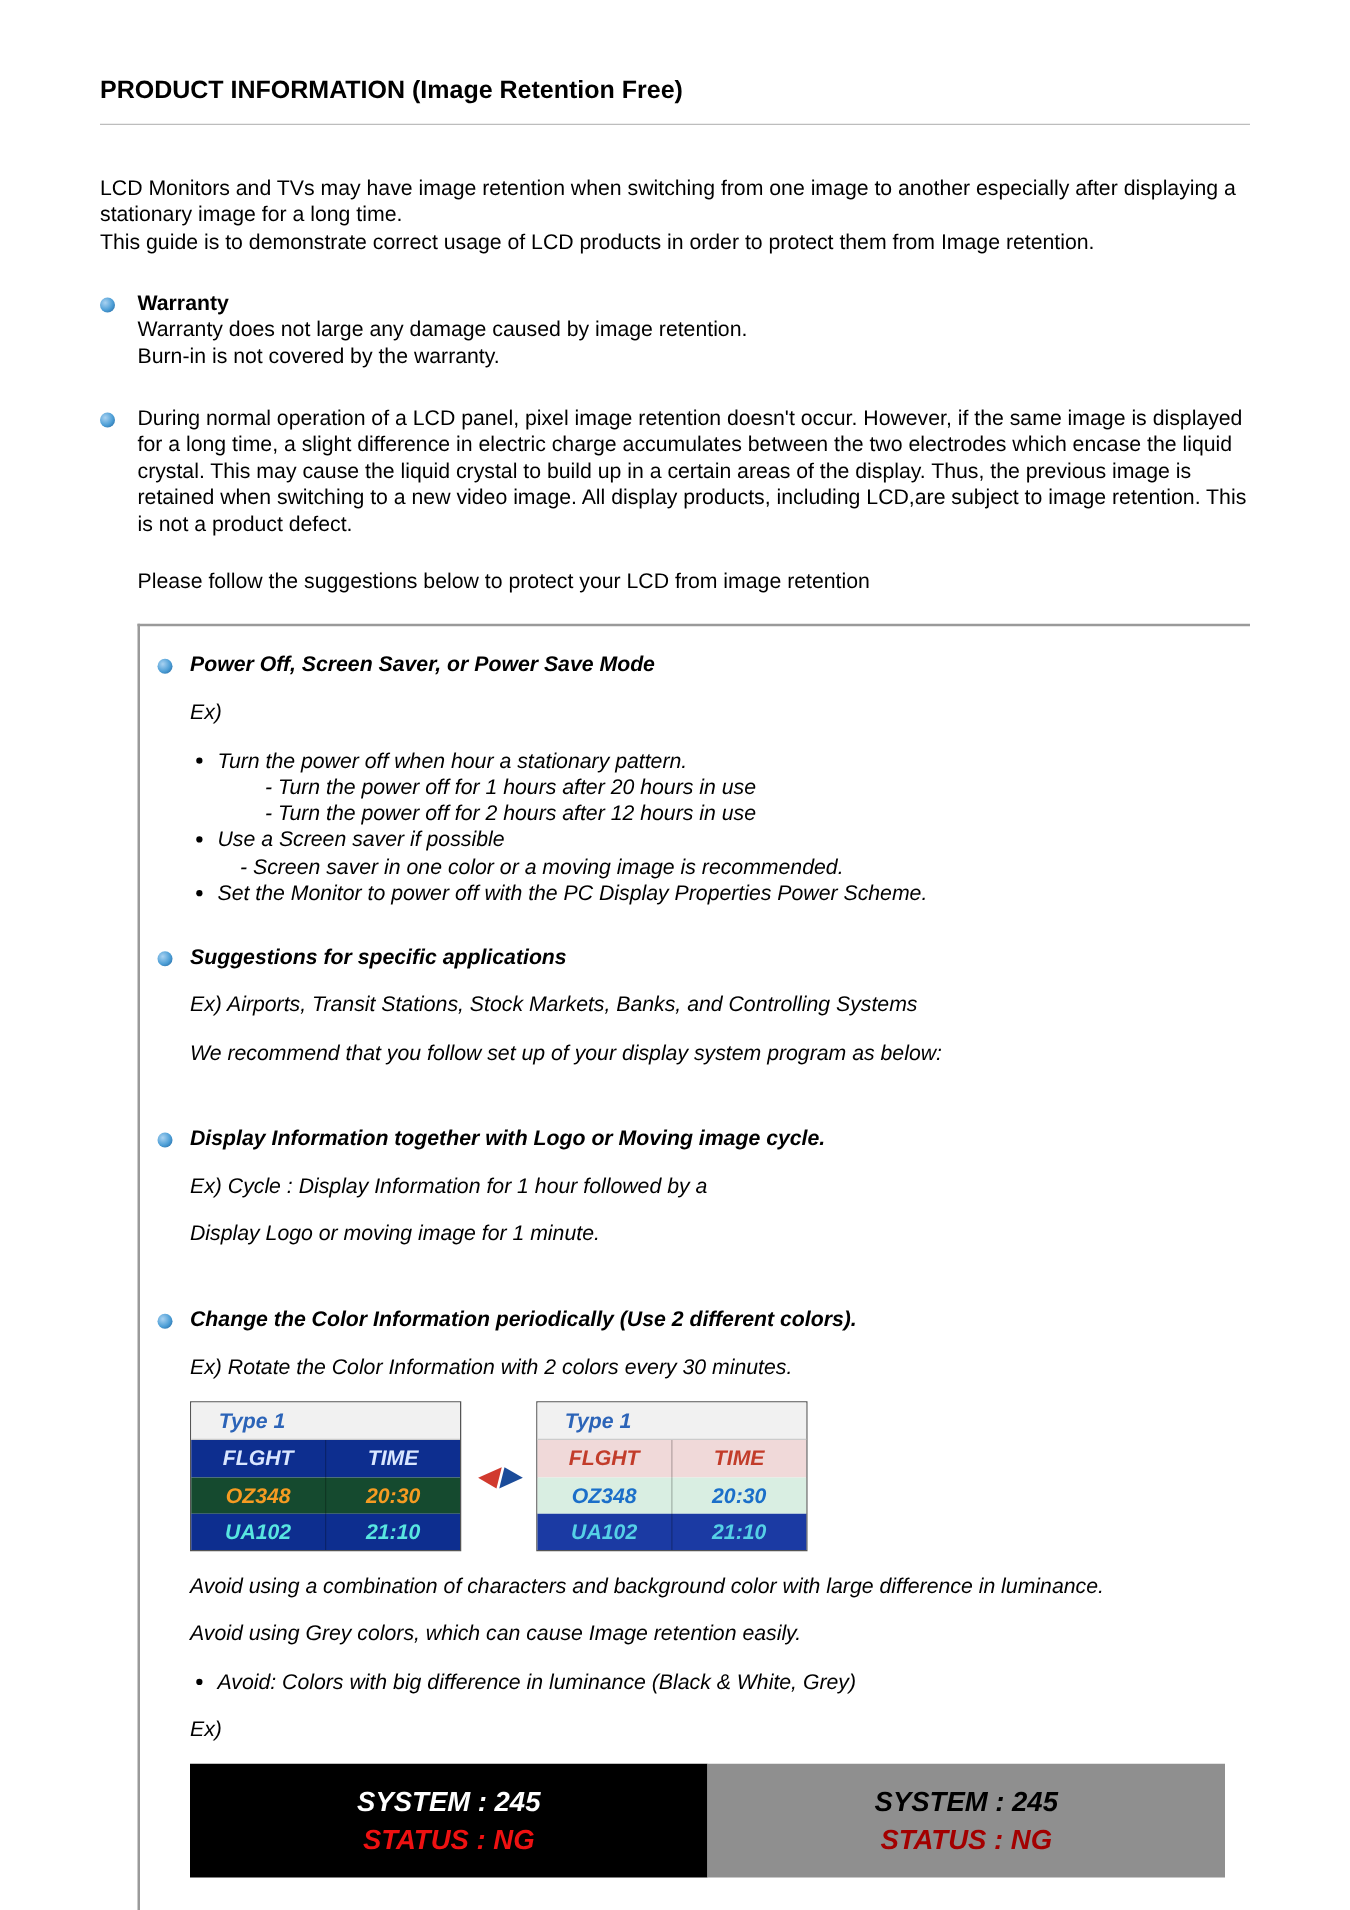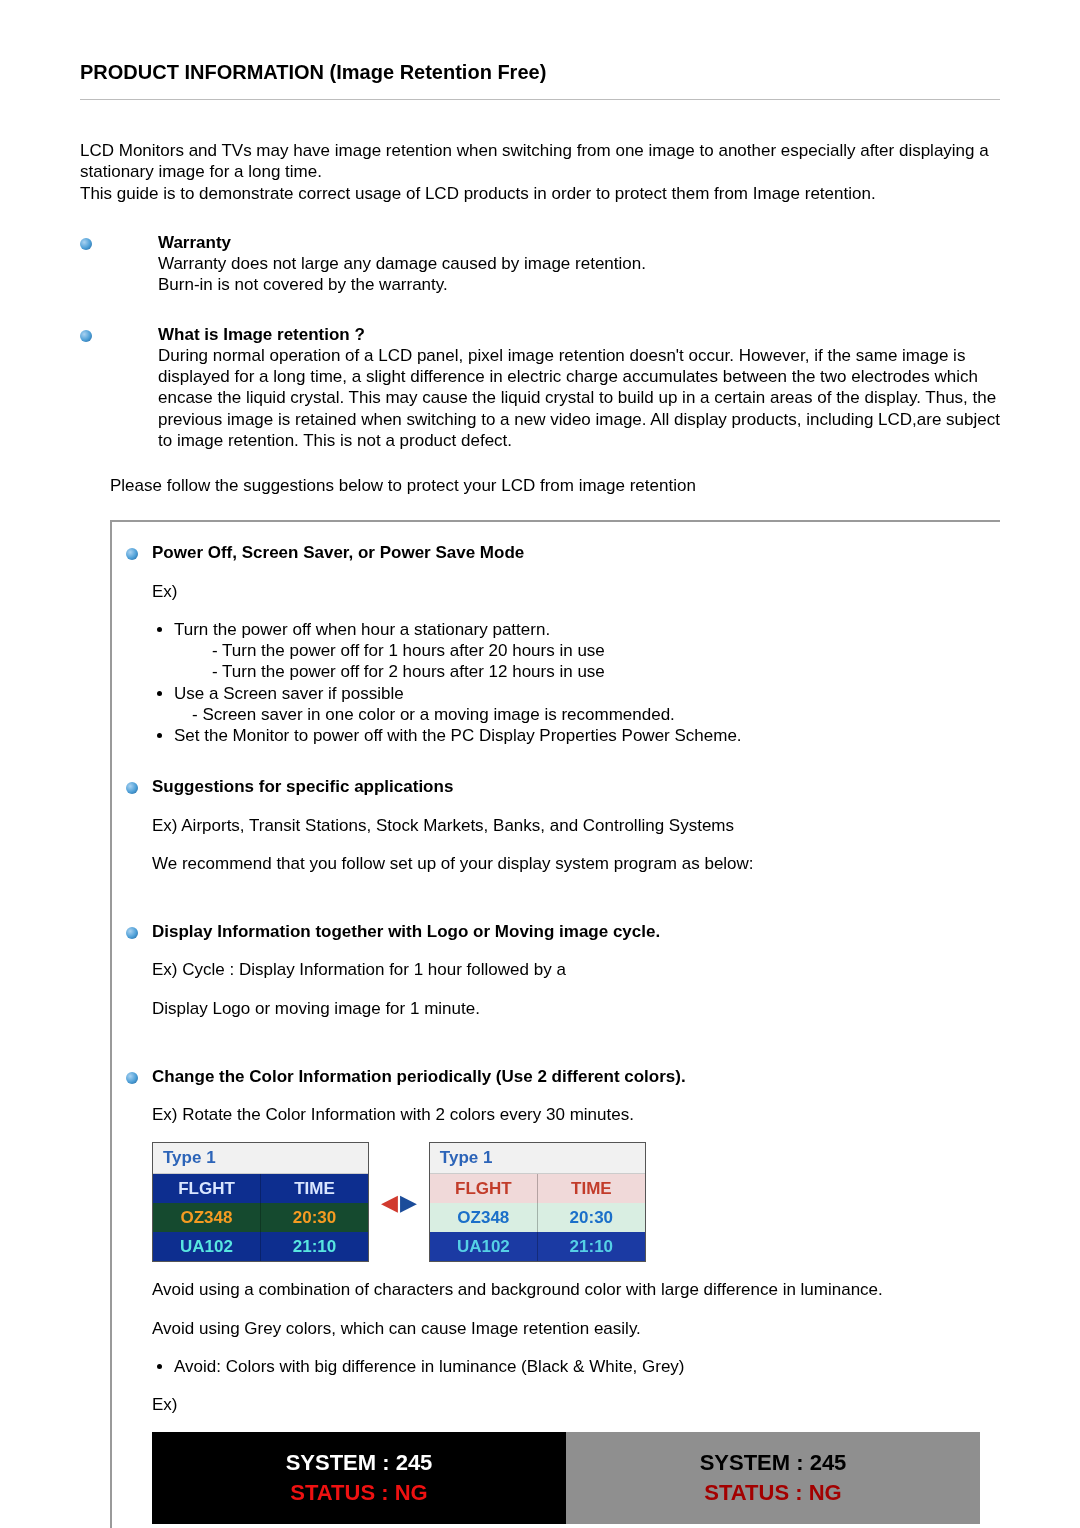--- a/index.html
+++ b/index.html
@@ -29,21 +29,20 @@
   }
   .hr {
     border: none;
     border-top: 1px solid #bdbdbd;
     margin: 0 0 40px 0;
   }
   .intro p { margin: 0; }
   .section {
     margin-top: 28px;
     display: flex;
-    gap: 48px;
   }
   .gutter {
     width: 30px;
     flex: 0 0 30px;
     padding-top: 2px;
   }
   .gutter.sub {
     width: 26px;
     flex: 0 0 26px;
   }
@@ -71,20 +70,21 @@
     border: 2px solid #9a9a9a;
     border-right: none;
     border-bottom: none;
     margin-left: 30px;
     padding: 20px 20px 20px 14px;
     background: #fff;
   }
   .sub-section {
     display: flex;
     margin-bottom: 30px;
+    font-style: italic;
   }
   .sub-body { flex: 1; }
 
   ul.disc {
     margin: 0;
     padding-left: 22px;
   }
   ul.disc li { margin: 0; list-style: disc; }
   .sub-sub {
     padding-left: 38px;
@@ -102,21 +102,21 @@
   .flight-panel {
     border: 1px solid #555;
     font-family: Arial, Helvetica, sans-serif;
     font-weight: bold;
     font-size: 17px;
   }
   .fp-cap {
     background: #f1f1f1;
     color: #2c64b8;
     border-bottom: 1px solid #ccc;
-    padding: 4px 10px;
+    padding: 4px 22px;
   }
   .fp-row {
     display: flex;
     justify-content: space-between;
   }
   .fp-cell {
     width: 95px;
     text-align: center;
     padding: 4px 6px;
   }
@@ -190,21 +190,20 @@
         <p>Warranty does not large any damage caused by image retention.</p>
         <p>Burn-in is not covered by the warranty.</p>
       </div>
     </div>
 
     <div class="section">
       <div class="gutter">
         <span class="bullet-icon"></span>
       </div>
       <div class="section-body">
-        <b class="heading">What is Image retention ?</b>
         <p>During normal operation of a LCD panel, pixel image retention doesn't occur. However, if the same image is displayed for a long time, a slight difference in electric charge accumulates between the two electrodes which encase the liquid crystal. This may cause the liquid crystal to build up in a certain areas of the display. Thus, the previous image is retained when switching to a new video image. All display products, including LCD,are subject to image retention. This is not a product defect.</p>
       </div>
     </div>
 
     <p class="follow-note">Please follow the suggestions below to protect your LCD from image retention</p>
 
     <div class="big-box">
 
       <div class="sub-section">
         <div class="gutter sub">

